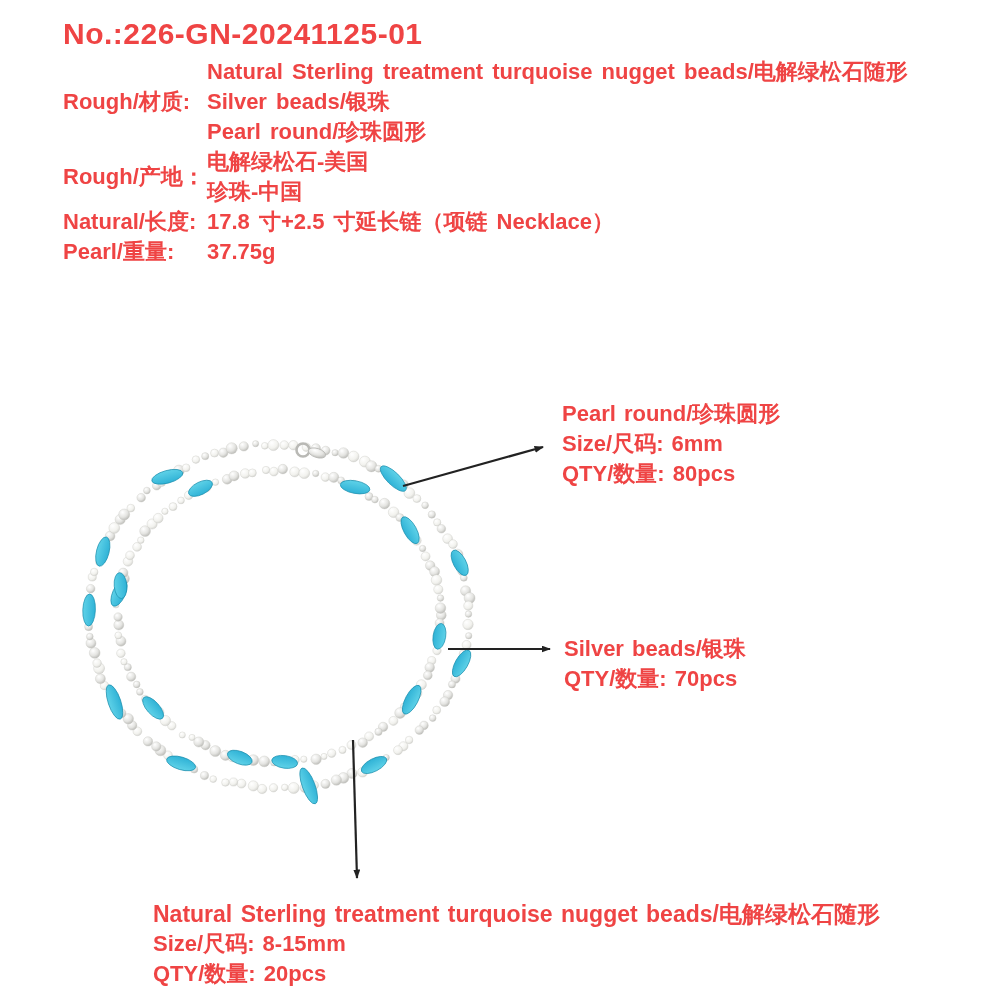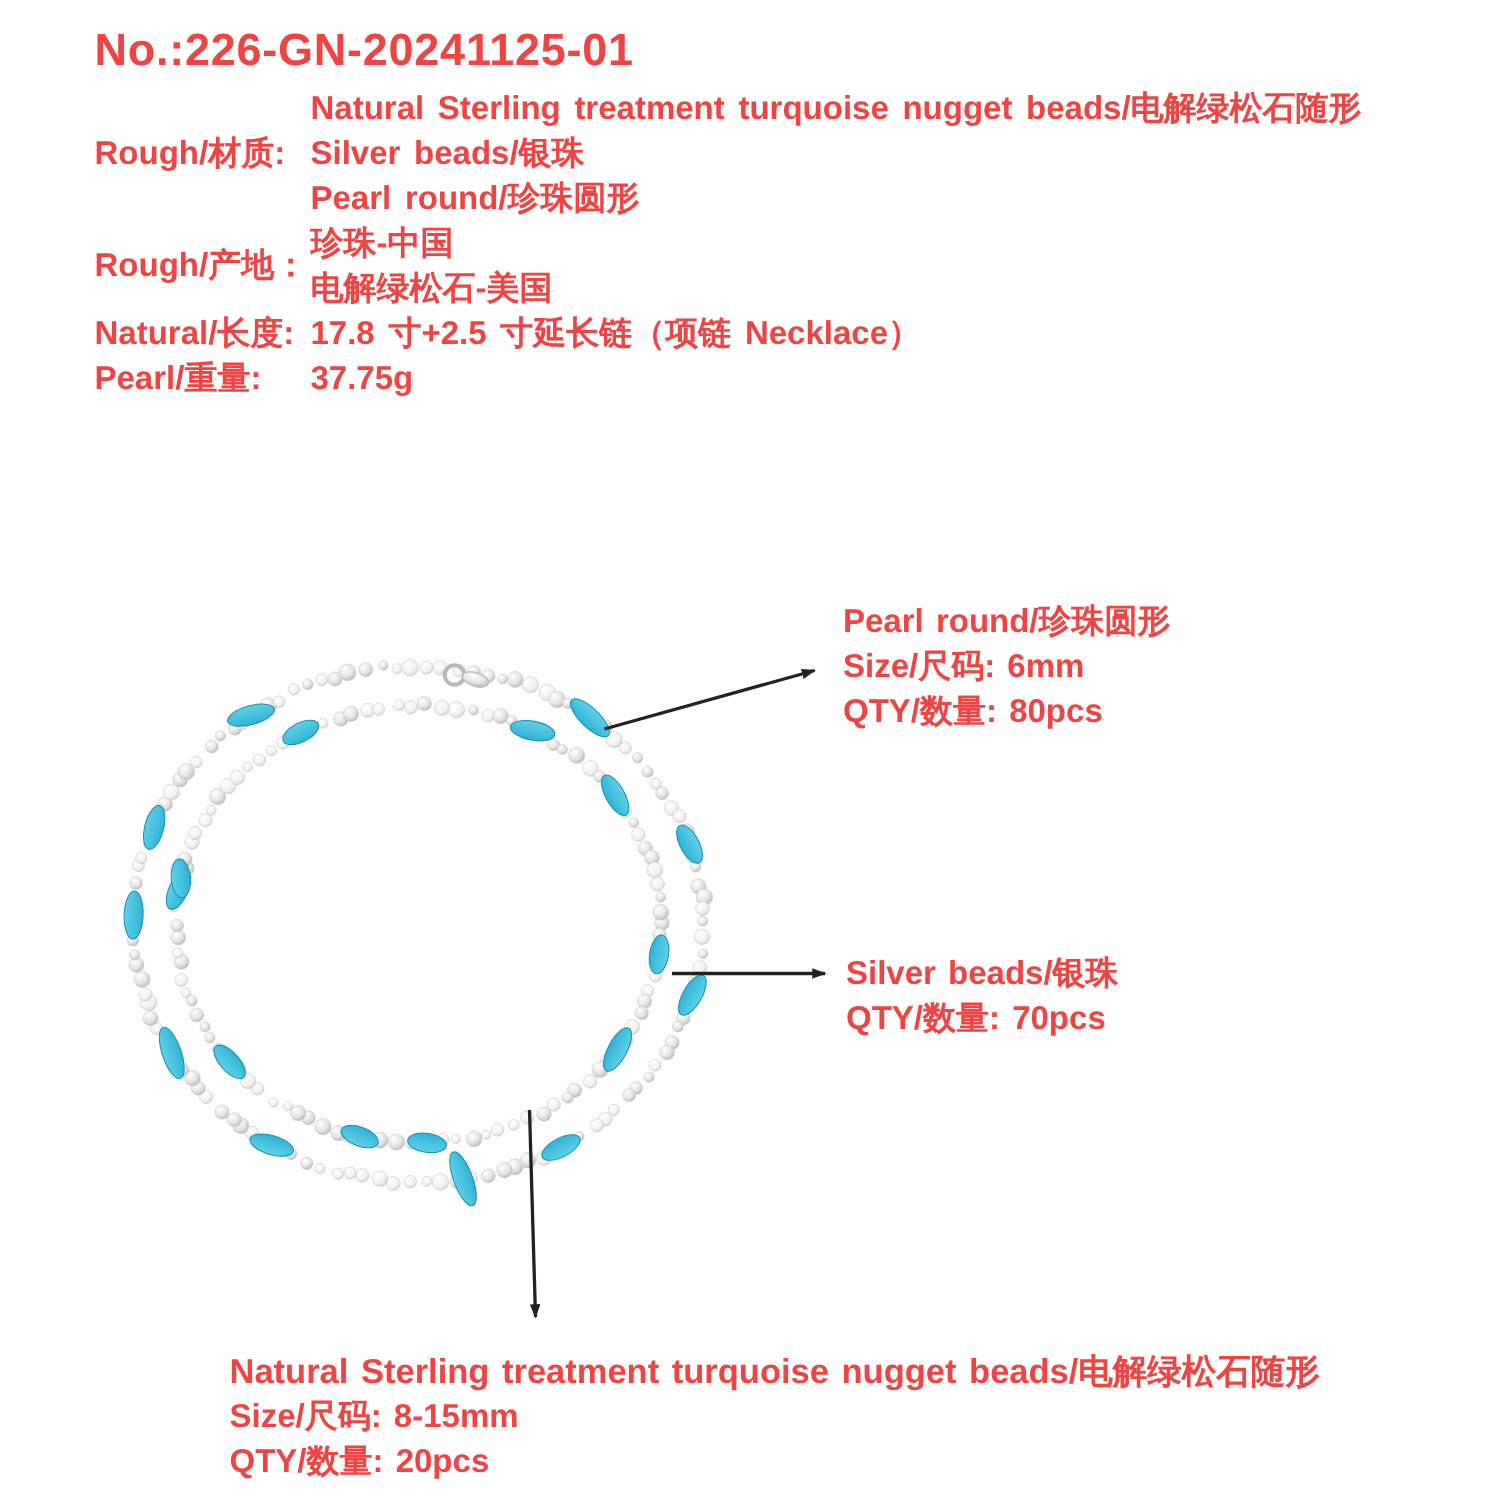--- a/index.html
+++ b/index.html
@@ -39,22 +39,22 @@
       <div class="spec-values">
         <div class="spec-value">Natural Sterling treatment turquoise nugget beads/电解绿松石随形</div>
         <div class="spec-value">Silver beads/银珠</div>
         <div class="spec-value">Pearl round/珍珠圆形</div>
       </div>
     </div>
 
     <div class="spec-row">
       <div class="spec-label">Rough/产地：</div>
       <div class="spec-values">
+        <div class="spec-value">电解绿松石-美国</div>
         <div class="spec-value">珍珠-中国</div>
-        <div class="spec-value">电解绿松石-美国</div>
       </div>
     </div>
 
     <div class="spec-row">
       <div class="spec-label">Natural/长度:</div>
       <div class="spec-values">
         <div class="spec-value">17.8 寸+2.5 寸延长链（项链 Necklace）</div>
       </div>
     </div>
 

